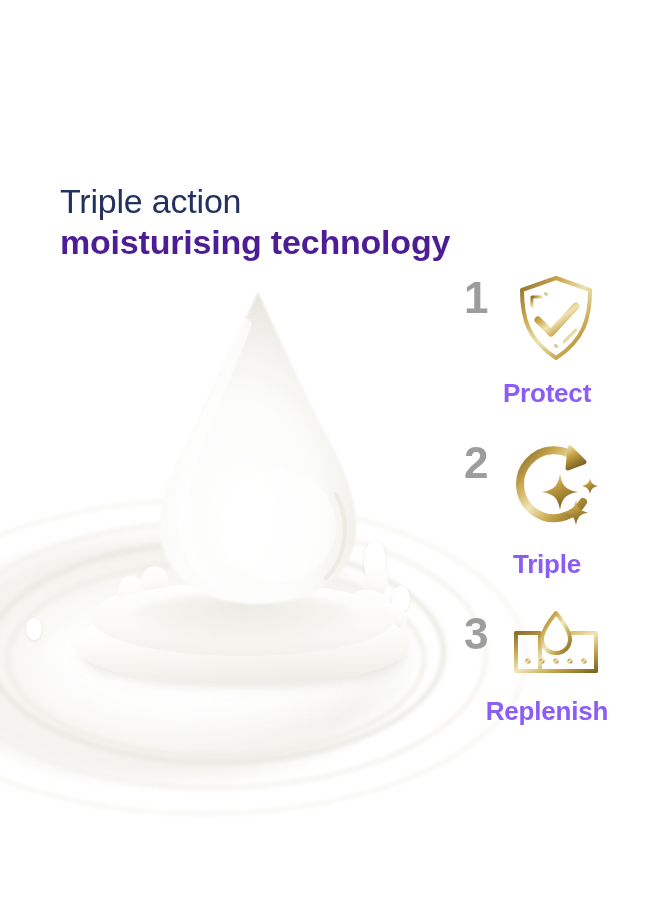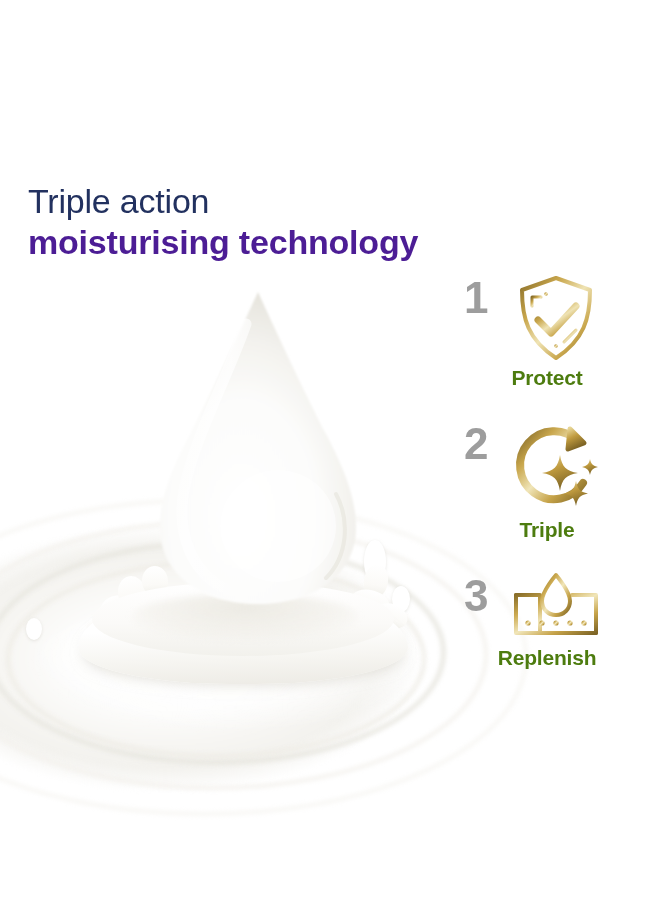--- a/index.html
+++ b/index.html
@@ -134,21 +134,21 @@
     position: absolute;
     left: 0; top: 0;
     width: 216px;
     height: 320px;
   }
   .drop-shape svg { display: block; }
 
   
   .headline {
     position: absolute;
-    left: 28px;
+    left: 60px;
     top: 160px;
     width: 470px;
     color: #22315f;
     line-height: 1.18;
     letter-spacing: -0.2px;
   }
   .headline .line1 {
     display: block;
     font-size: 34px;
     font-weight: 400;
@@ -193,24 +193,24 @@
   }
   .benefit-icon {
     position: relative;
     width: 92px;
     height: 92px;
     margin-left: 18px;
   }
   .benefit-icon svg { display: block; }
   .benefit-label {
     display: block;
-    margin-top: 2px;
-    font-size: 21px;
+    margin-top: 14px;
+    font-size: 26px;
     font-weight: 700;
-    color: #4d7c0f;
+    color: #8b5cf6;
     letter-spacing: -0.2px;
   }
   .benefit.b2 .benefit-row { height: 98px; }
   .benefit.b3 .benefit-row { height: 74px; }
 </style>
 </head>
 <body>
 
 <div id="page">
 

